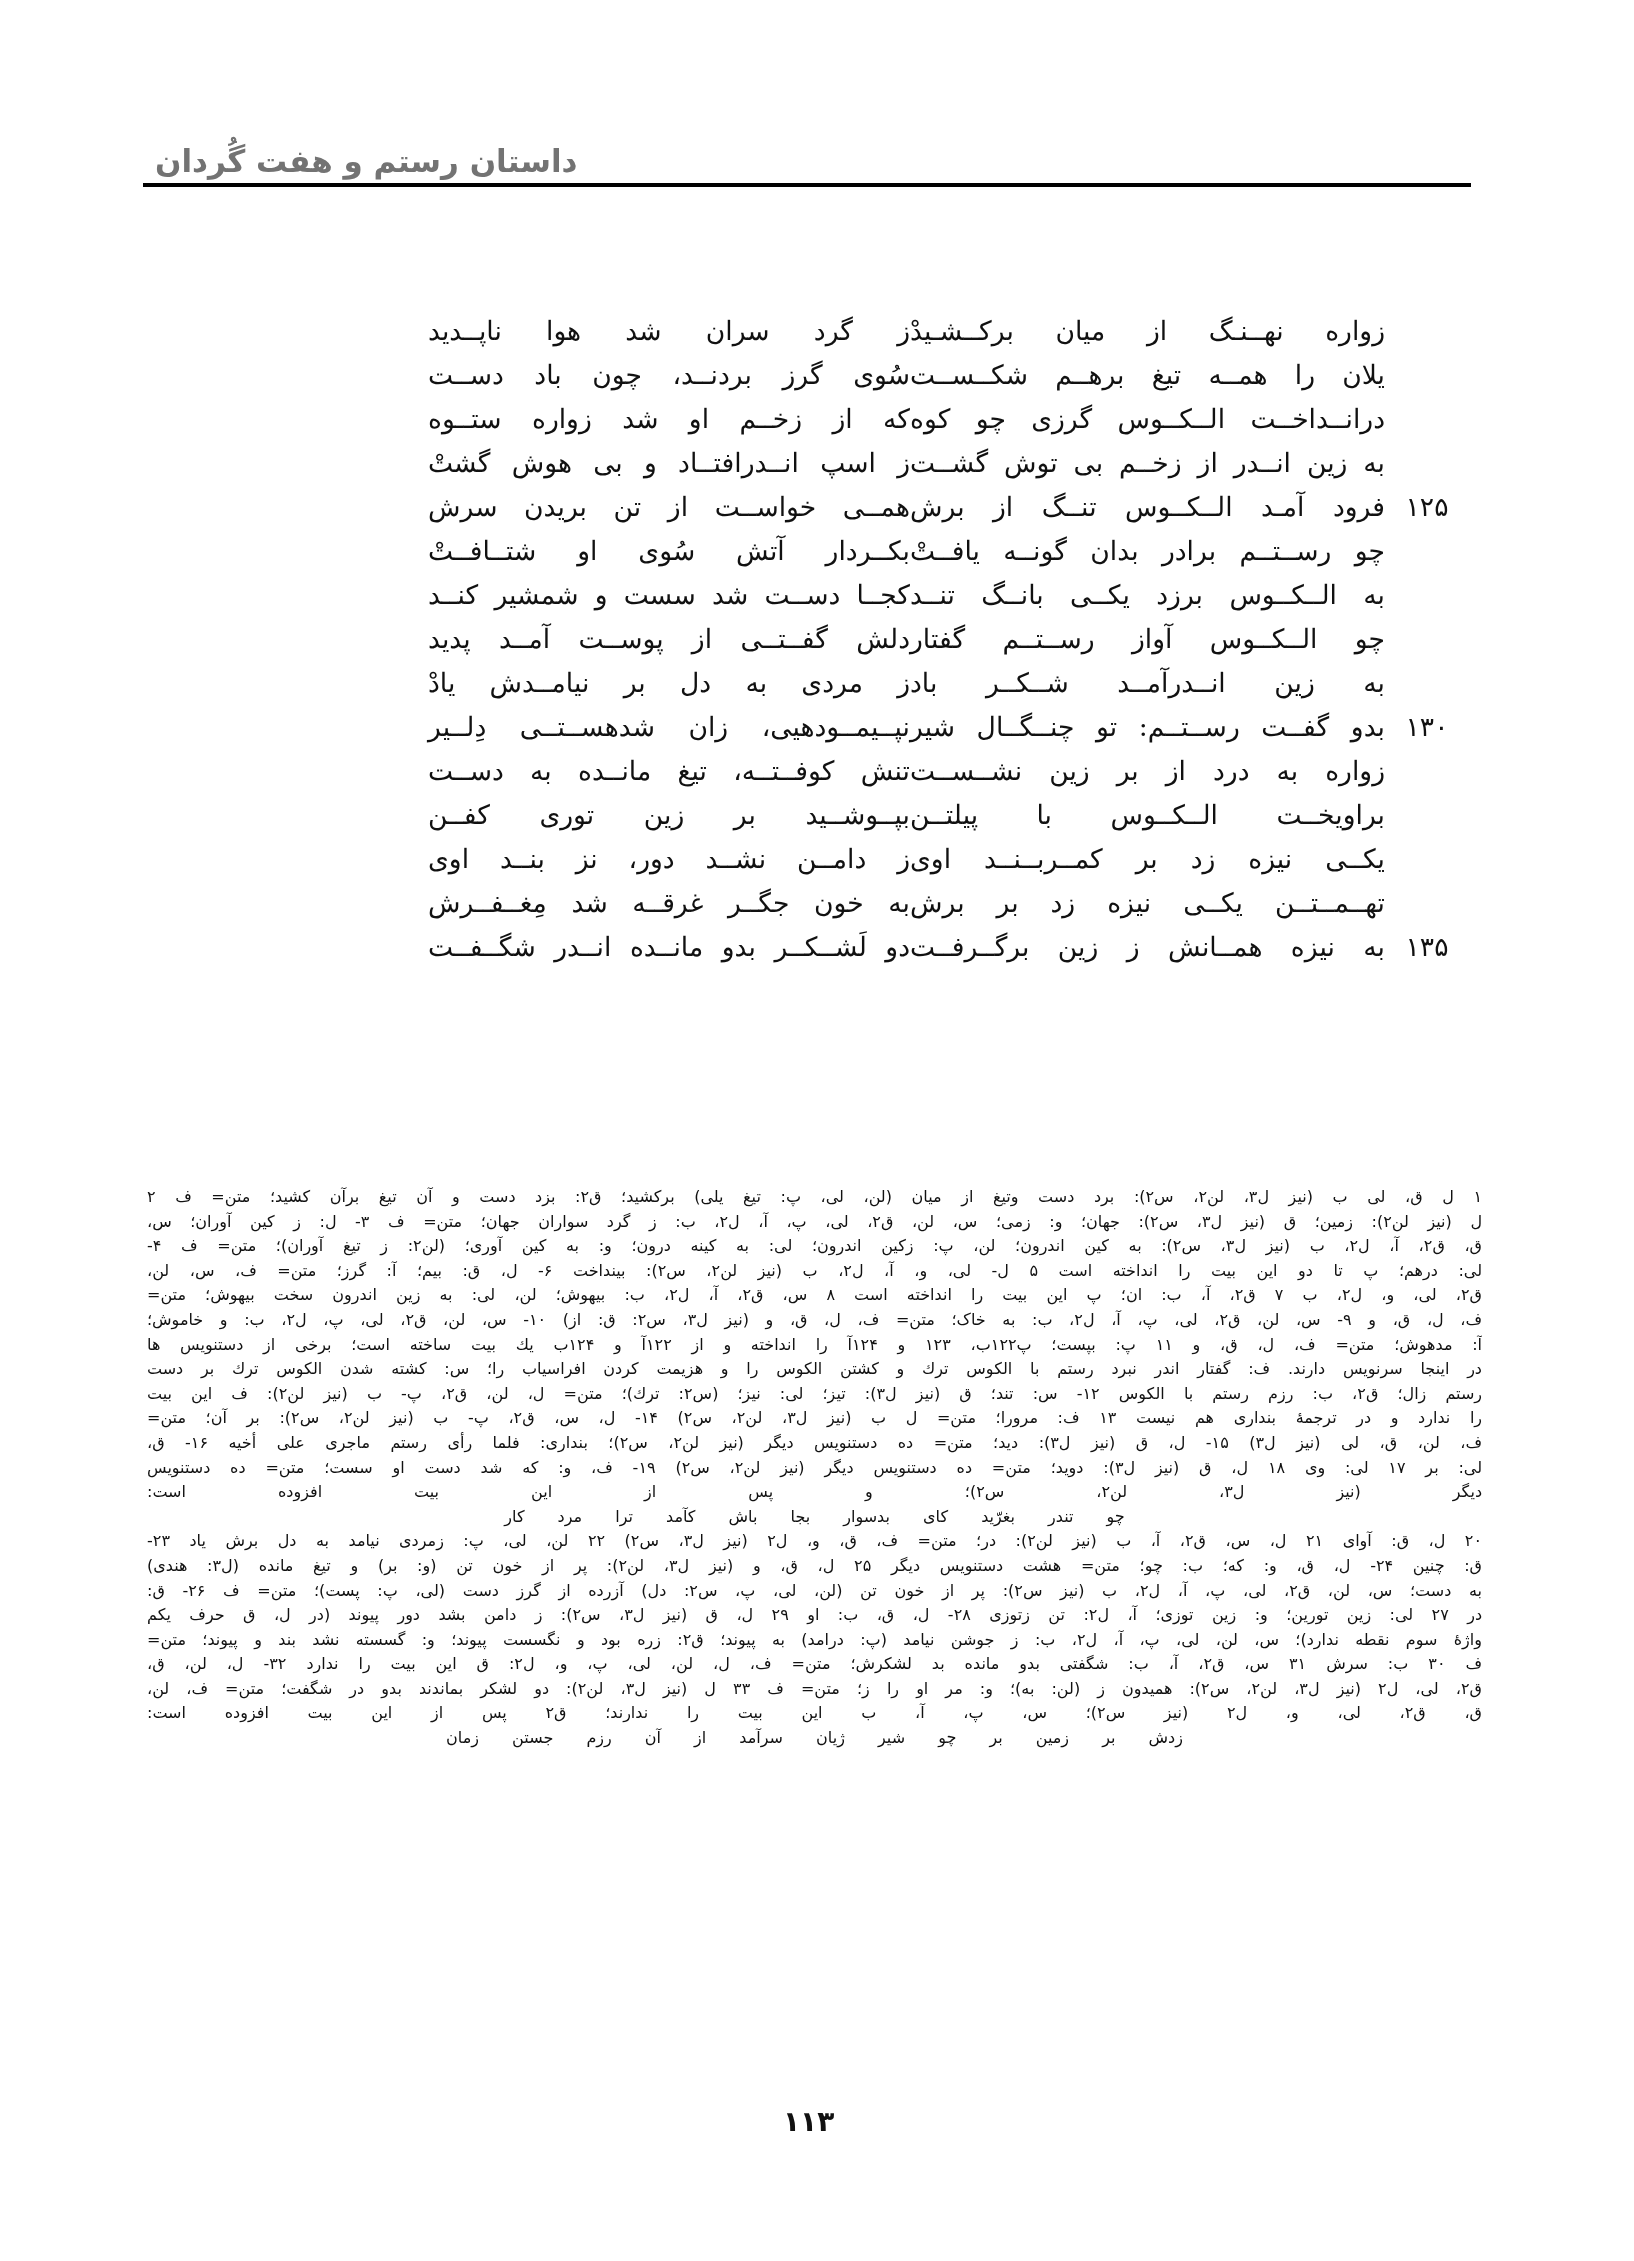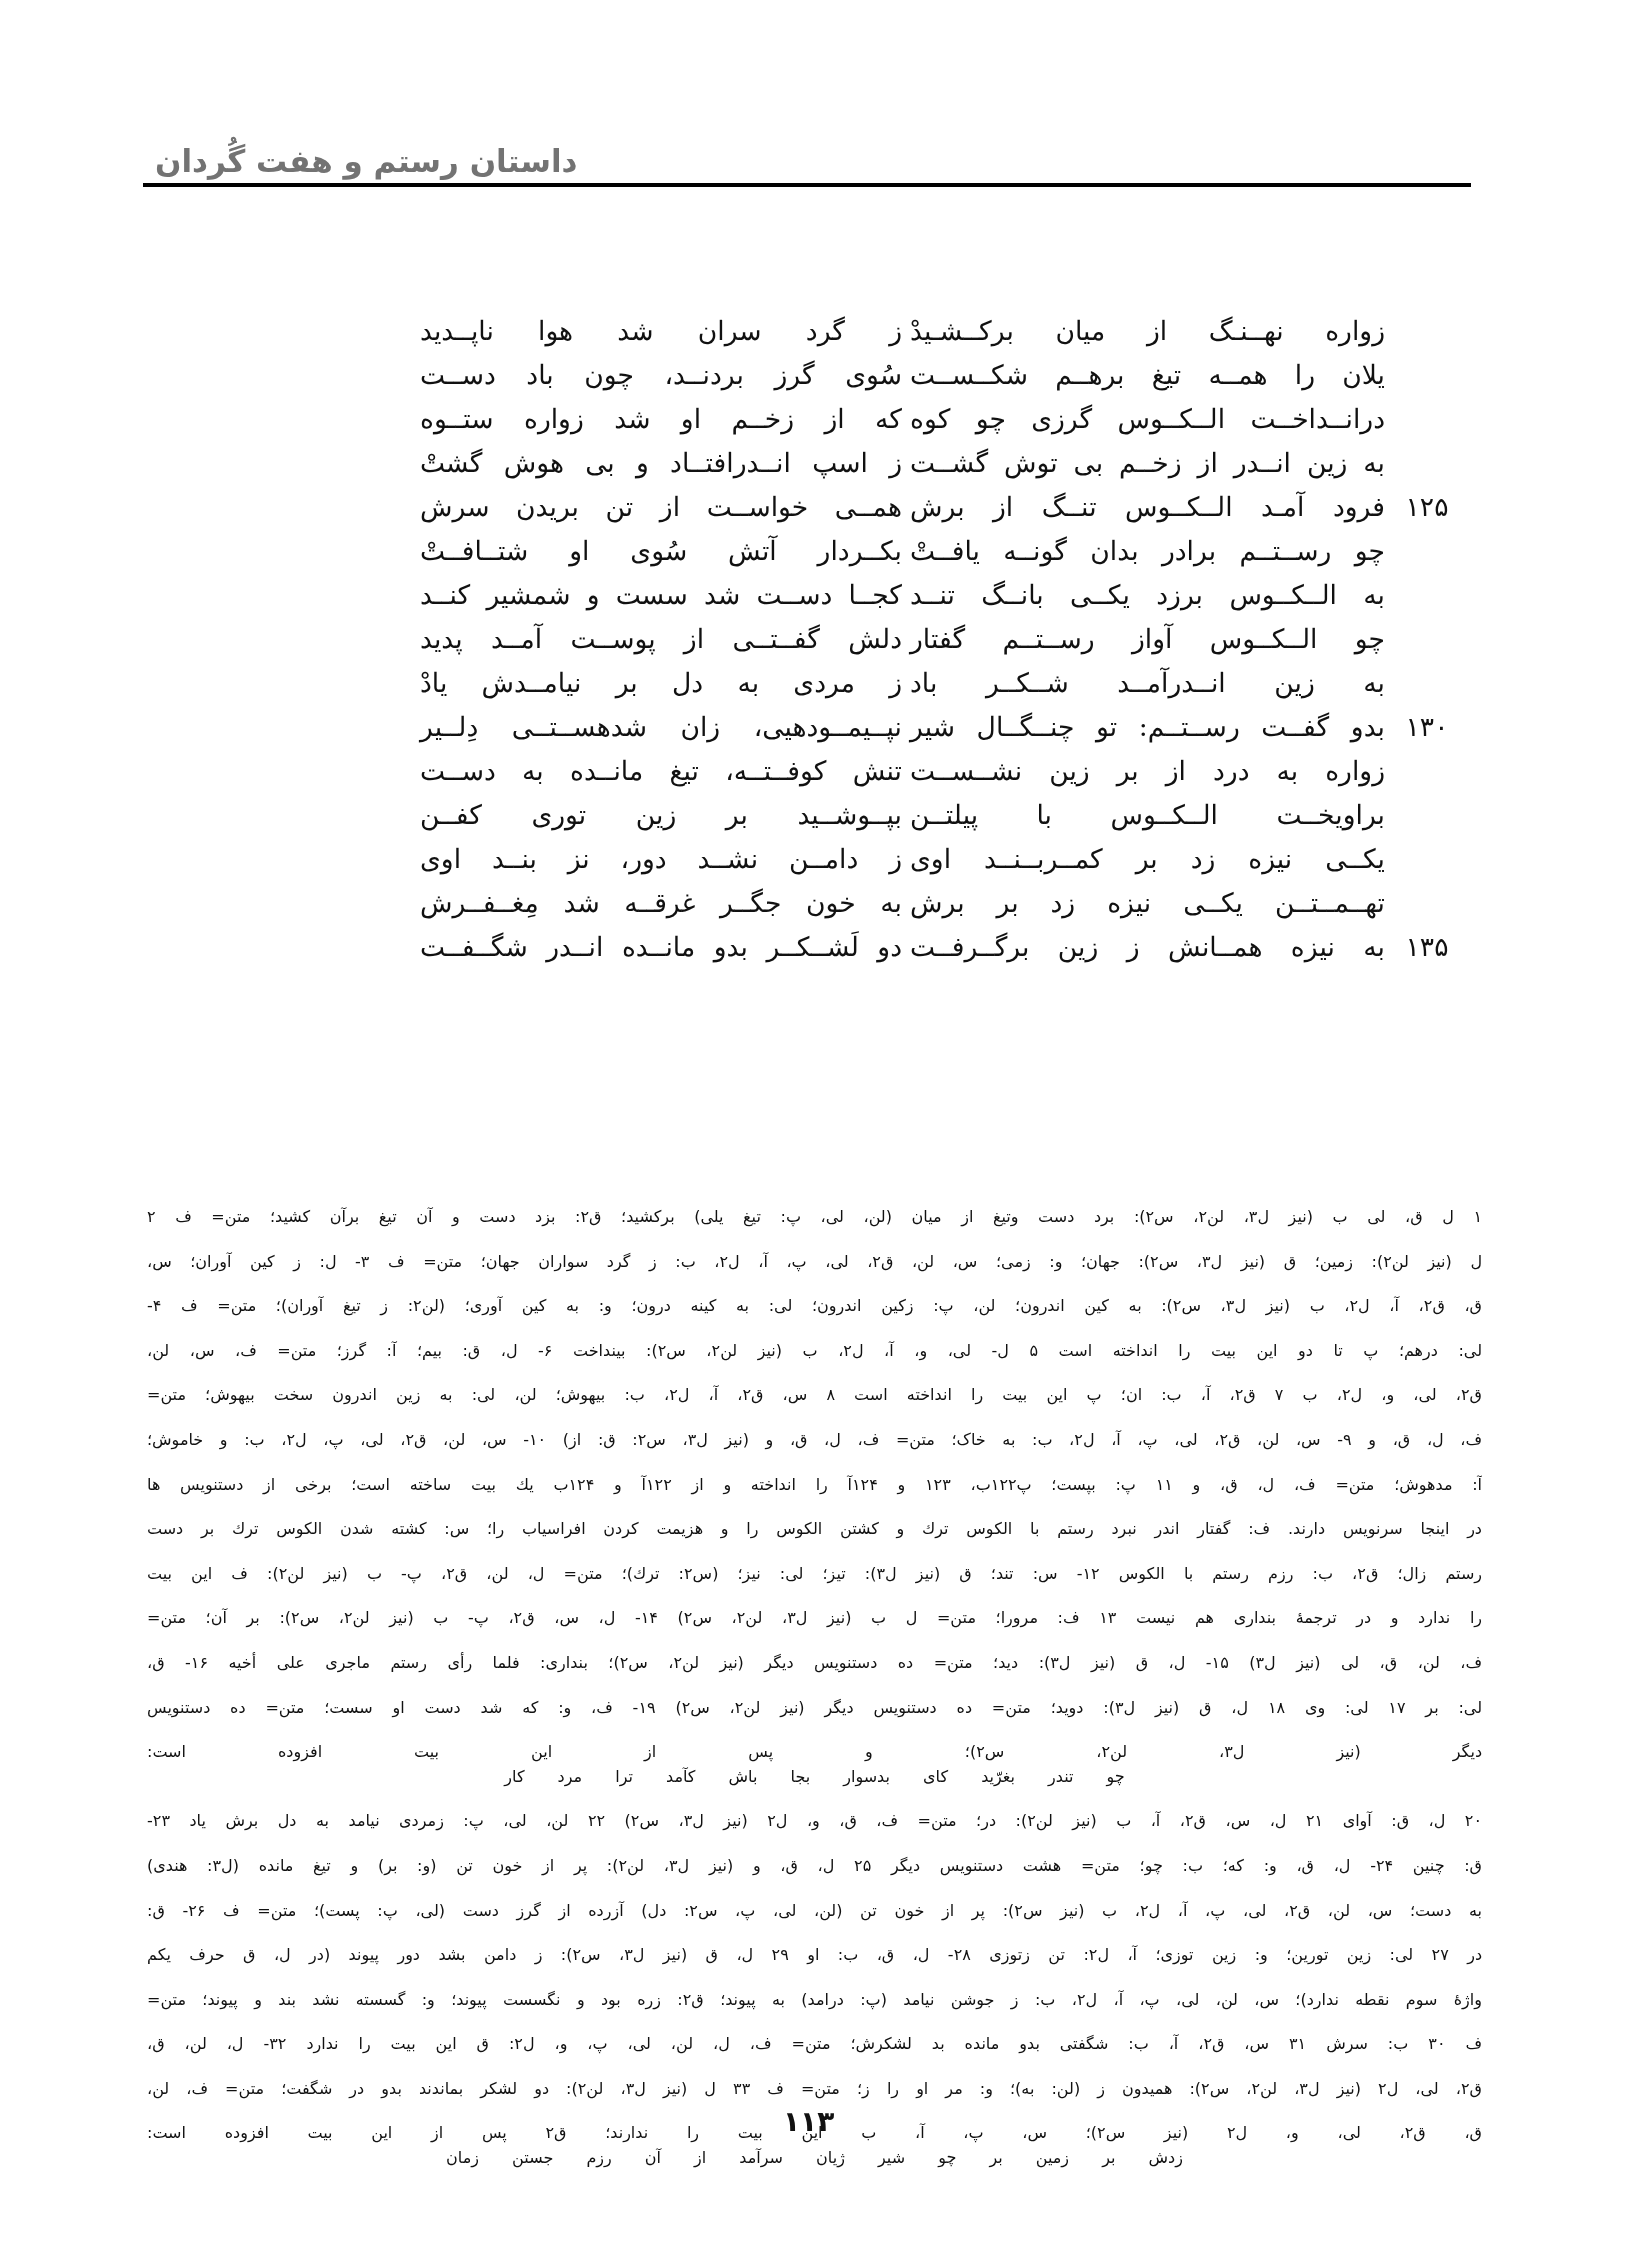--- a/index.html
+++ b/index.html
@@ -26,28 +26,28 @@
   }
   .bayt-num {
     width: 84px; text-align: center; font-size: 26.6px; flex: none;
     font-family: "DejaVu Sans", sans-serif;
   }
   .misra {
     font-size: 26.6px; text-align: justify; text-align-last: justify;
     flex: none; white-space: nowrap;
   }
   .misra.first { width: 482px; margin-left: 58px; }
-  .misra.second { width: 475px; margin-left: 8px; }
+  .misra.second { width: 475px; }
 
   .footnotes {
     position: absolute; left: 147px; top: 1185px; width: 1335px;
     direction: rtl; font-family: "DejaVu Sans", sans-serif;
     font-size: 16px; line-height: 24.6px; text-align: justify;
   }
-  .footnotes .fn-line { white-space: nowrap; overflow: hidden; text-align: justify; text-align-last: justify; margin-top: 20px; }
+  .footnotes .fn-line { white-space: nowrap; overflow: hidden; text-align: justify; text-align-last: justify; }
   .footnotes .verse-line {
     text-align: center; letter-spacing: 1.4px; word-spacing: 28px; white-space: nowrap;
   }
   .page-number {
     position: absolute; left: 783px; top: 2105px; font-size: 28px;
     font-weight: bold; font-family: "DejaVu Sans", sans-serif; direction: rtl;
   }
 </style>
 </head>
 <body>

